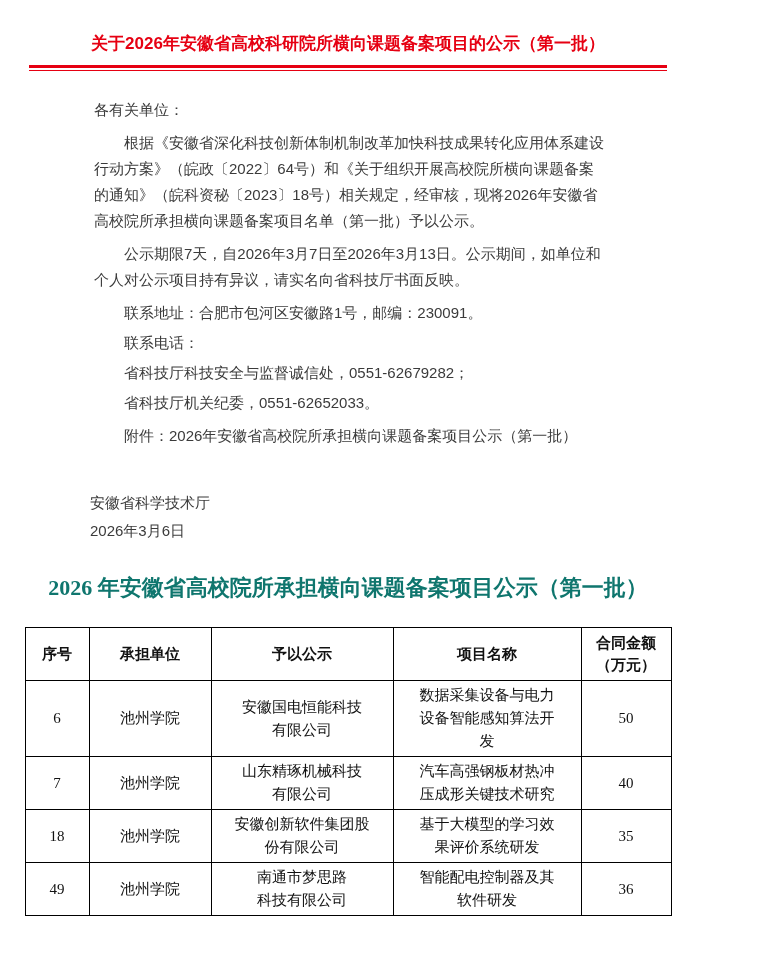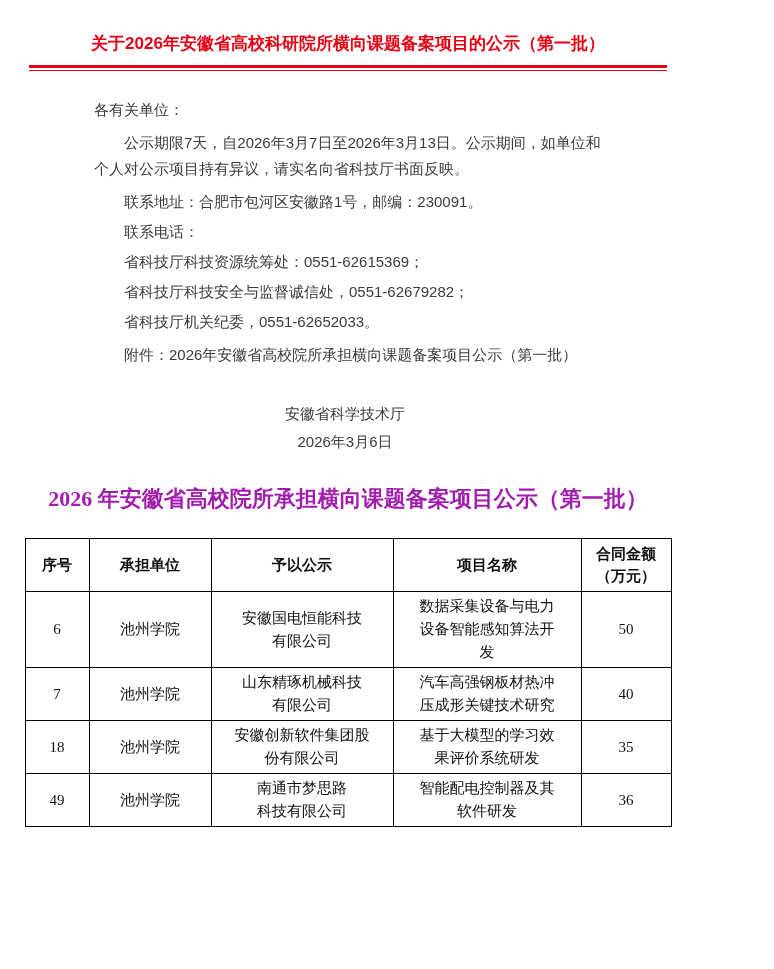--- a/index.html
+++ b/index.html
@@ -29,34 +29,34 @@
   .body-block {
     margin: 26px 88px 0 90px;
     font-size: 15px;
     line-height: 26px;
   }
   .body-block p { margin: 4px; }
   .body-block p.indent { text-indent: 2em; }
   .body-block p.para { margin-top: 7px; }
 
   .signature {
-    margin-top: 32px;
-    text-align: center;
+    margin-top: 40px;
+    text-align: left;
     padding-right: 8px;
     line-height: 28px;
   }
   .signature p { margin: 0; }
 
   .annex-title {
     margin: 28px 30px 0 30px;
     text-align: center;
     font-family: "Liberation Serif", serif;
     font-size: 22px;
     font-weight: bold;
-    color: #a21caf;
+    color: #0f766e;
     line-height: 30px;
   }
 
   table.projects {
     margin: 24px auto 12px auto;
     border-collapse: collapse;
     table-layout: fixed;
     width: 646px;
     color: #111111;
   }
@@ -86,24 +86,24 @@
 </head>
 <body>
 
 <div class="page">
 
   <h1 class="notice-title">关于2026年安徽省高校科研院所横向课题备案项目的公示（第一批）</h1>
   <div class="red-rule"></div>
 
   <div class="body-block">
     <p>各有关单位：</p>
+    <p class="indent para">根据《安徽省深化科技创新体制机制改革加快科技成果转化应用体系建设行动方案》（皖政〔2022〕64号）和《关于组织开展高校院所横向课题备案的通知》（皖科资秘〔2023〕18号）相关规定，经审核，现将2026年安徽省高校院所承担横向课题备案项目名单（第一批）予以公示。</p>
     <p class="indent para">公示期限7天，自2026年3月7日至2026年3月13日。公示期间，如单位和个人对公示项目持有异议，请实名向省科技厅书面反映。</p>
     <p class="indent para">联系地址：合肥市包河区安徽路1号，邮编：230091。</p>
     <p class="indent">联系电话：</p>
-    <p class="indent">省科技厅科技资源统筹处：0551-62615369；</p>
     <p class="indent">省科技厅科技安全与监督诚信处，0551-62679282；</p>
     <p class="indent">省科技厅机关纪委，0551-62652033。</p>
     <p class="indent para">附件：2026年安徽省高校院所承担横向课题备案项目公示（第一批）</p>
 
     <div class="signature">
       <p>安徽省科学技术厅</p>
       <p>2026年3月6日</p>
     </div>
   </div>
 

